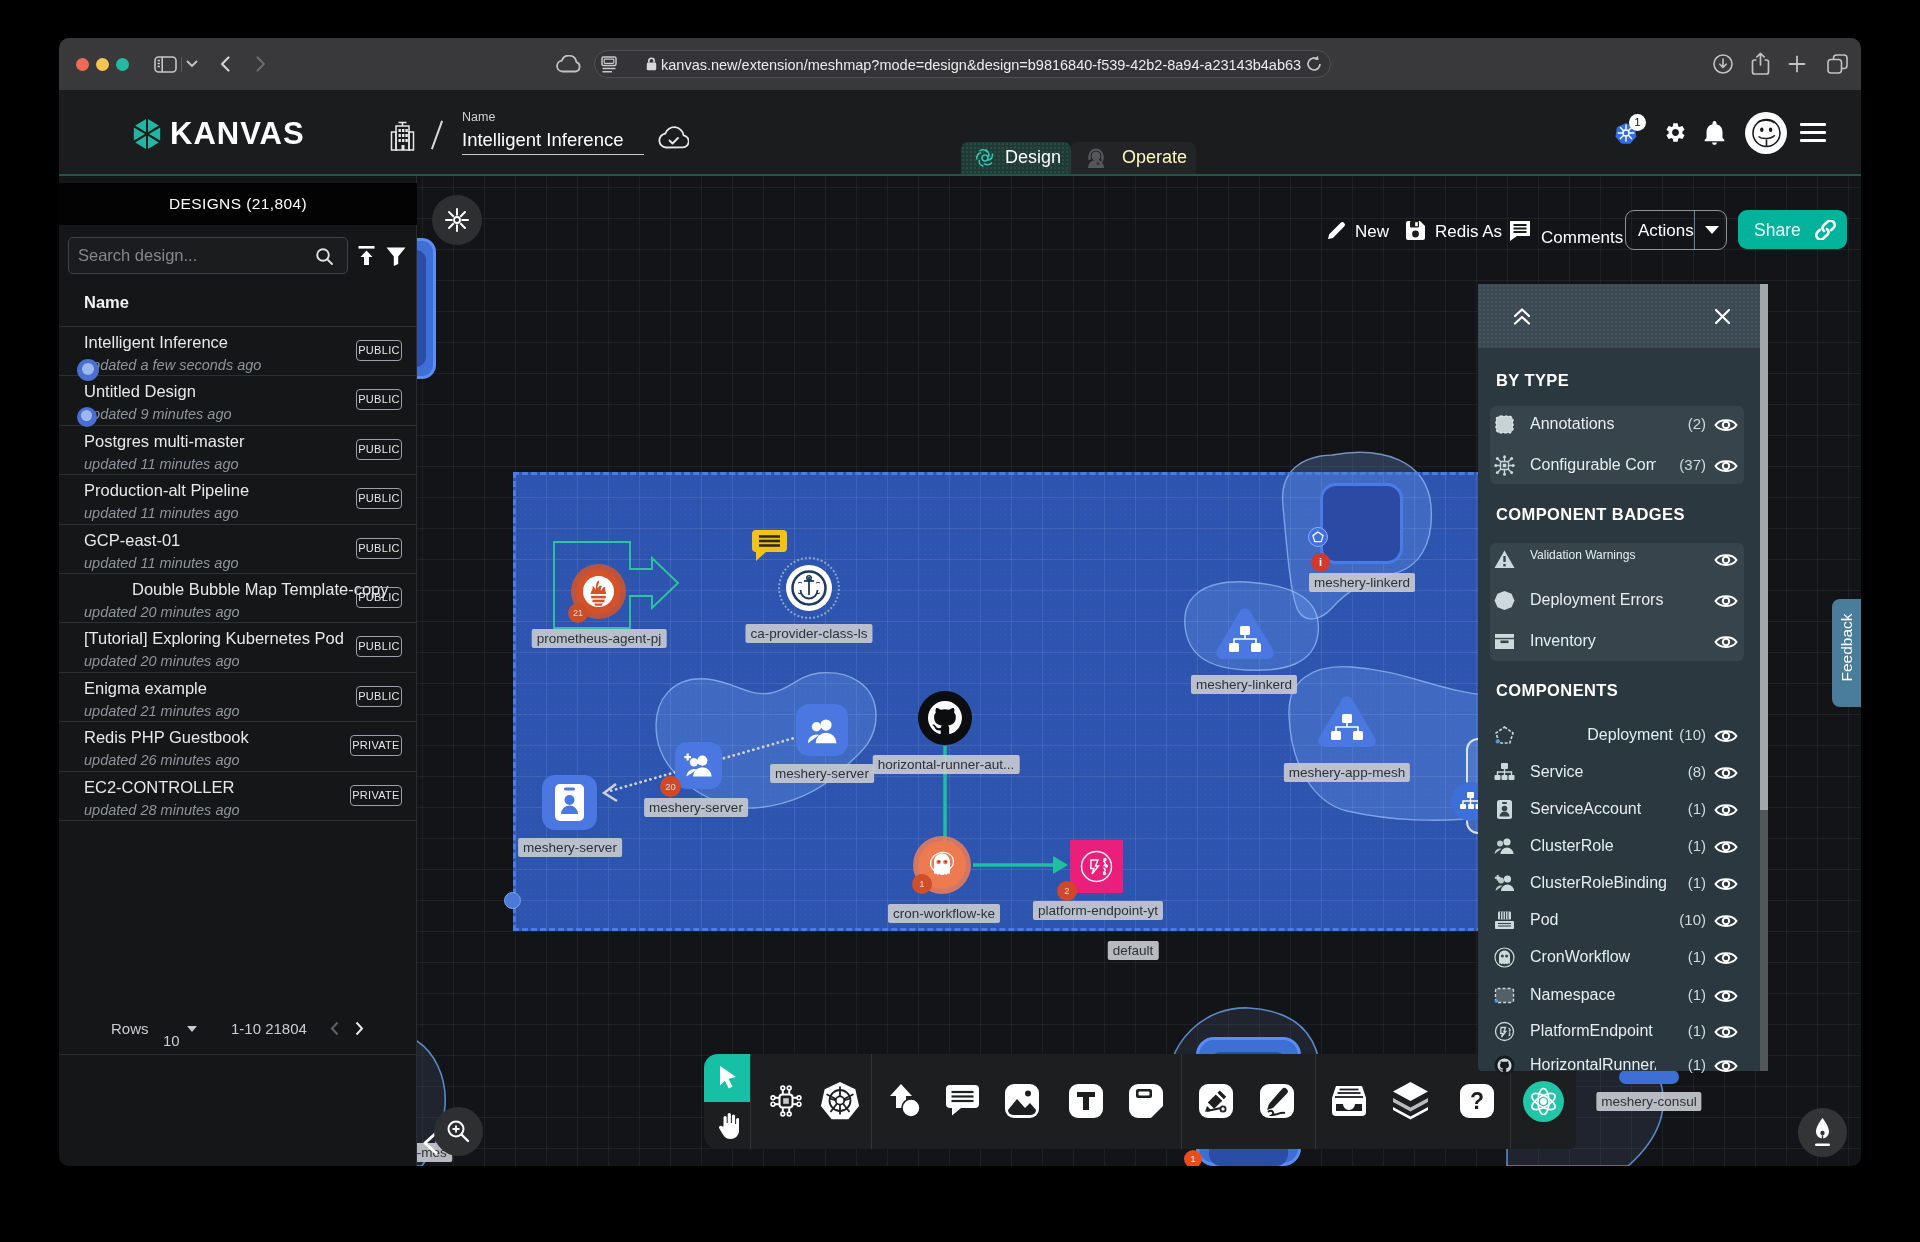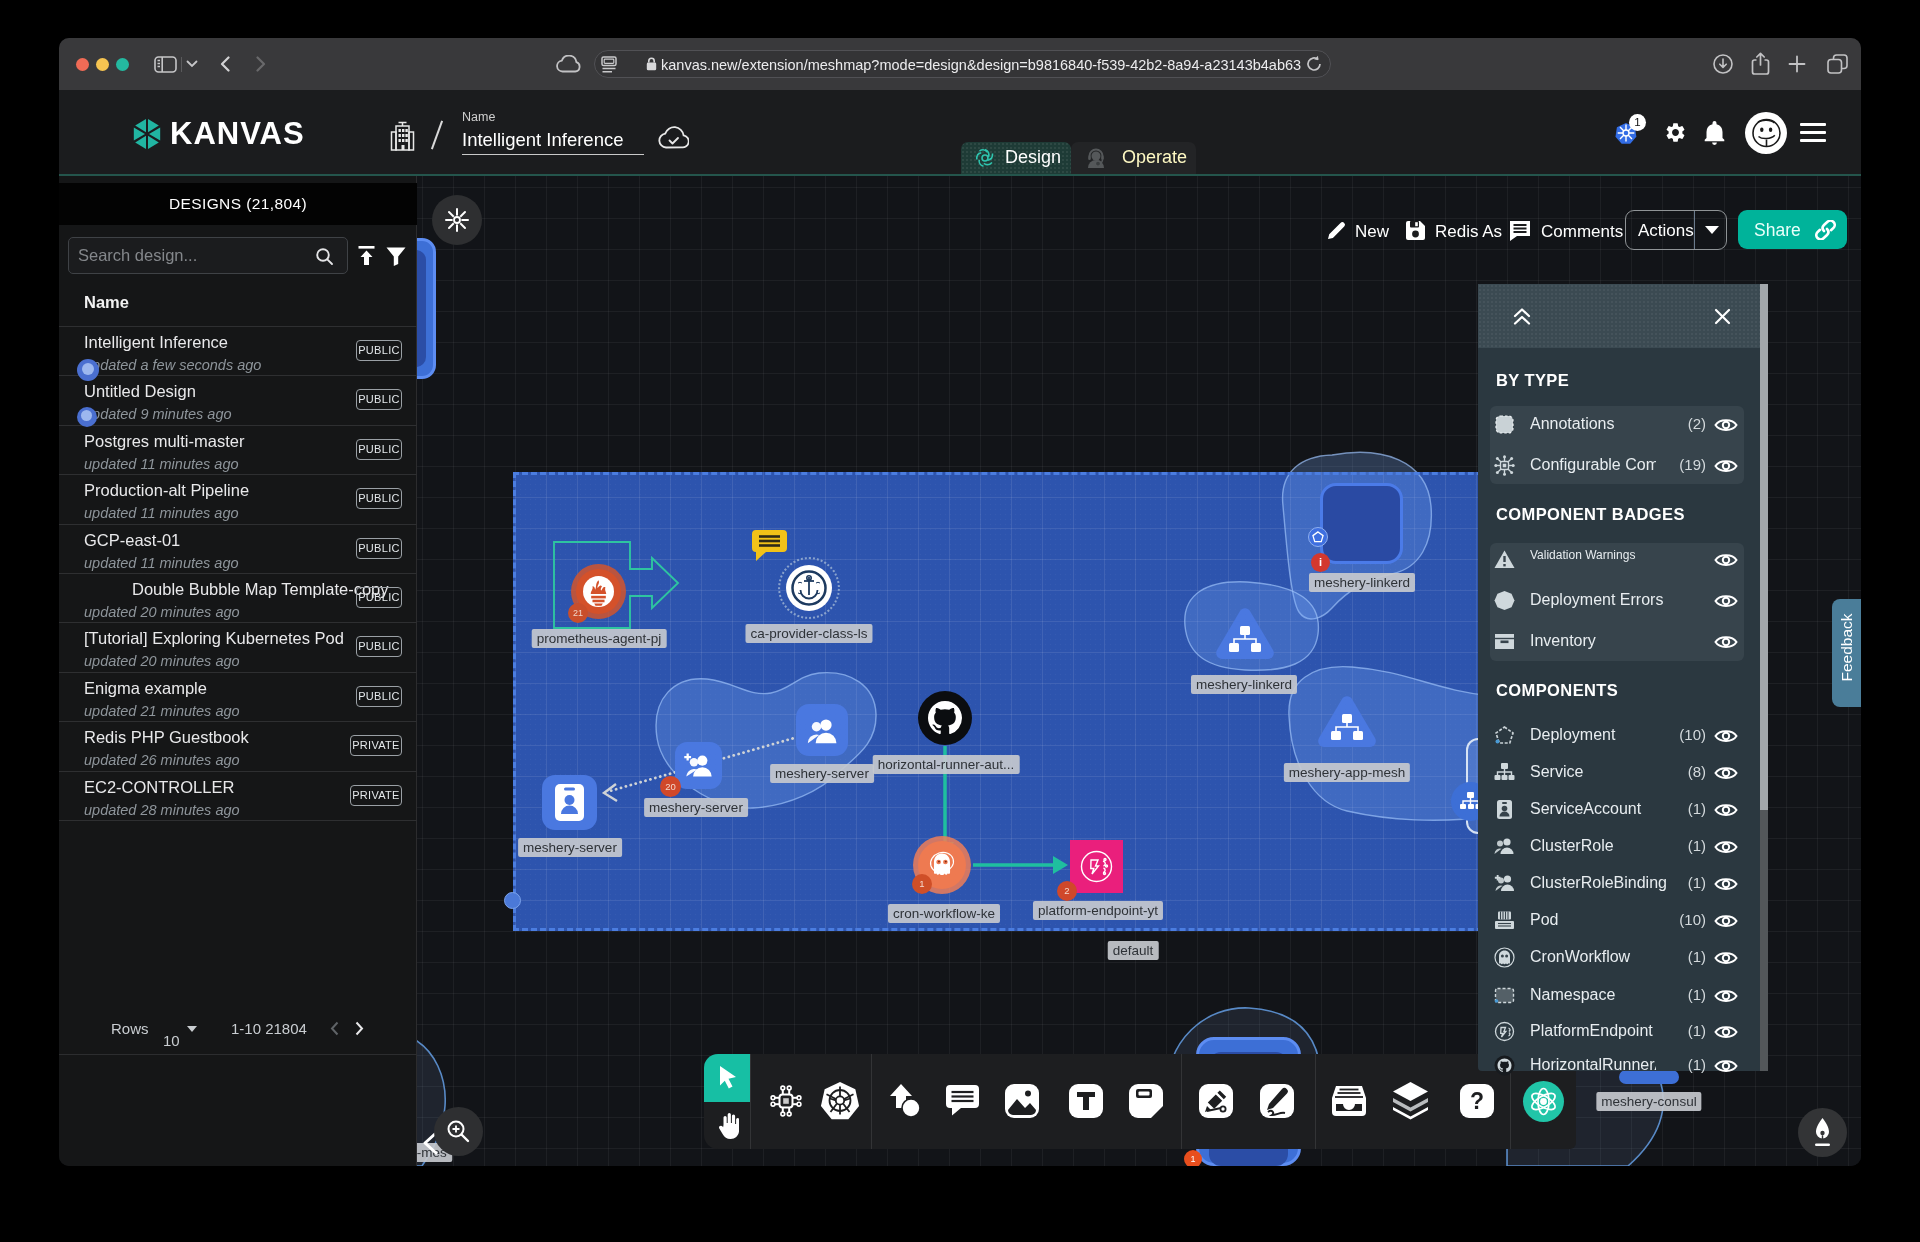--- a/index.html
+++ b/index.html
@@ -462,21 +462,21 @@
       </svg>
   <div class="abs" style="left:1018px;top:46px;font-size:17px;color:#fff;">Redis As</div>
   <svg class="abs" style="left:1091px;top:43px;" width="24" height="23" viewBox="0 0 24 23">
         <path d="M2 2 H22 V17 H9 L2 22 Z" fill="#fff"></path>
         <g stroke="#1b1c1e" stroke-width="2">
           <line x1="5.5" y1="6" x2="18.5" y2="6"></line>
           <line x1="5.5" y1="9.5" x2="18.5" y2="9.5"></line>
           <line x1="5.5" y1="13" x2="18.5" y2="13"></line>
         </g>
       </svg>
-  <div class="abs" style="left:1124px;top:46px;font-size:17px;color:#fff;">Comments</div>
+  <div class="abs" style="left:1124px;top:52px;font-size:17px;color:#fff;">Comments</div>
   <div class="abs" style="left:1208px;top:34px;width:102px;height:40px;border:1px solid #8f9396;border-radius:9px;"></div>
   <div class="abs" style="left:1221px;top:45px;font-size:17px;color:#fff;">Actions</div>
   <div class="abs" style="left:1277px;top:35px;width:1px;height:38px;background:#6a7a8c;"></div>
   <div class="abs" style="left:1288px;top:50px;width:0;height:0;border-left:7px solid transparent;border-right:7px solid transparent;border-top:8px solid #fff;"></div>
   <div class="abs" style="left:1321px;top:34px;width:109px;height:39px;border-radius:9px;background:#00b39a;"></div>
   <div class="abs" style="left:1337px;top:44px;font-size:17.5px;color:#eafffa;">Share</div>
   <svg class="abs" style="left:1398px;top:44px;" width="21" height="20" viewBox="0 0 21 20">
         <g stroke="#fff" stroke-width="2.6" fill="none" stroke-linecap="round">
           <path d="M9 11 C7 9 7 7 9 5 L12.5 1.8 C14.5 0 17 0.5 18.5 2 C20 3.5 20.3 6 18.5 7.8 L16 10.2"></path>
           <path d="M12 9 C14 11 14 13 12 15 L8.5 18.2 C6.5 20 4 19.5 2.5 18 C1 16.5 0.7 14 2.5 12.2 L5 9.8"></path>
@@ -641,21 +641,21 @@
           <circle cx="10.5" cy="19.2" r="1.5"></circle>
           <circle cx="1.8" cy="10.5" r="1.5"></circle>
           <circle cx="19.2" cy="10.5" r="1.5"></circle>
           <circle cx="3.4" cy="3.4" r="1.5"></circle>
           <circle cx="17.6" cy="3.4" r="1.5"></circle>
           <circle cx="3.4" cy="17.6" r="1.5"></circle>
           <circle cx="17.6" cy="17.6" r="1.5"></circle>
         </g>
       </svg>
   <div class="abs" style="left:1113px;top:280px;width:126px;height:20px;overflow:hidden;font-size:16px;color:#e8edf0;white-space:nowrap;">Configurable Compone</div>
-  <div class="abs" style="left:1244px;top:280px;width:45px;text-align:right;font-size:15px;color:#d3d9dc;">(19)</div>
+  <div class="abs" style="left:1244px;top:280px;width:45px;text-align:right;font-size:15px;color:#d3d9dc;">(37)</div>
   <svg class="abs" style="left:1297px;top:282px;" width="24" height="16" viewBox="0 0 24 16">
         <path d="M1.5 8 C5.5 1.5 18.5 1.5 22.5 8 C18.5 14.5 5.5 14.5 1.5 8 Z" fill="none" stroke="#fff" stroke-width="2"></path>
         <circle cx="12" cy="8" r="3.2" fill="none" stroke="#fff" stroke-width="2"></circle>
       </svg>
   <svg class="abs" style="left:1077px;top:373px;" width="21" height="21" viewBox="0 0 21 21">
         <path d="M10.5 1.5 L20.5 19 H0.5 Z" fill="#cfd8dc"></path>
         <rect x="9.3" y="7" width="2.4" height="6" fill="#37444c"></rect>
         <rect x="9.3" y="15" width="2.4" height="2.4" fill="#37444c"></rect>
       </svg>
   <div class="abs" style="left:1113px;top:372px;width:200px;height:20px;overflow:hidden;font-size:12px;color:#e8edf0;white-space:nowrap;">Validation Warnings</div>
@@ -678,21 +678,21 @@
       </svg>
   <div class="abs" style="left:1113px;top:456px;width:200px;height:20px;overflow:hidden;font-size:16px;color:#e8edf0;white-space:nowrap;">Inventory</div>
   <svg class="abs" style="left:1297px;top:458px;" width="24" height="16" viewBox="0 0 24 16">
         <path d="M1.5 8 C5.5 1.5 18.5 1.5 22.5 8 C18.5 14.5 5.5 14.5 1.5 8 Z" fill="none" stroke="#fff" stroke-width="2"></path>
         <circle cx="12" cy="8" r="3.2" fill="none" stroke="#fff" stroke-width="2"></circle>
       </svg>
   <svg class="abs" style="left:1077px;top:549px;" width="21" height="21" viewBox="0 0 21 21">
         <path d="M10.5 2 L19 8 L15.8 18 H5.2 L2 8 Z" fill="none" stroke="#c9d2d6" stroke-width="1.7" stroke-dasharray="3 1.6"></path>
         <circle cx="3.5" cy="16.5" r="2" fill="#4a9bd6"></circle>
       </svg>
-  <div class="abs" style="left:1113px;top:550px;width:200px;height:20px;overflow:hidden;font-size:16px;color:#e8edf0;white-space:nowrap;">Deployment</div>
+  <div class="abs" style="left:1113px;top:550px;width:200px;height:20px;overflow:hidden;font-size:16px;color:#e8edf0;white-space:nowrap;text-align:center;">Deployment</div>
   <div class="abs" style="left:1244px;top:550px;width:45px;text-align:right;font-size:15px;color:#d3d9dc;">(10)</div>
   <svg class="abs" style="left:1297px;top:552px;" width="24" height="16" viewBox="0 0 24 16">
         <path d="M1.5 8 C5.5 1.5 18.5 1.5 22.5 8 C18.5 14.5 5.5 14.5 1.5 8 Z" fill="none" stroke="#fff" stroke-width="2"></path>
         <circle cx="12" cy="8" r="3.2" fill="none" stroke="#fff" stroke-width="2"></circle>
       </svg>
   <svg class="abs" style="left:1077px;top:586px;" width="21" height="21" viewBox="0 0 21 21">
         <g fill="#cfd8dc">
           <rect x="7" y="1" width="7" height="6" rx="1"></rect>
           <rect x="0.5" y="13" width="6" height="5" rx="1"></rect>
           <rect x="7.5" y="13" width="6" height="5" rx="1"></rect>

